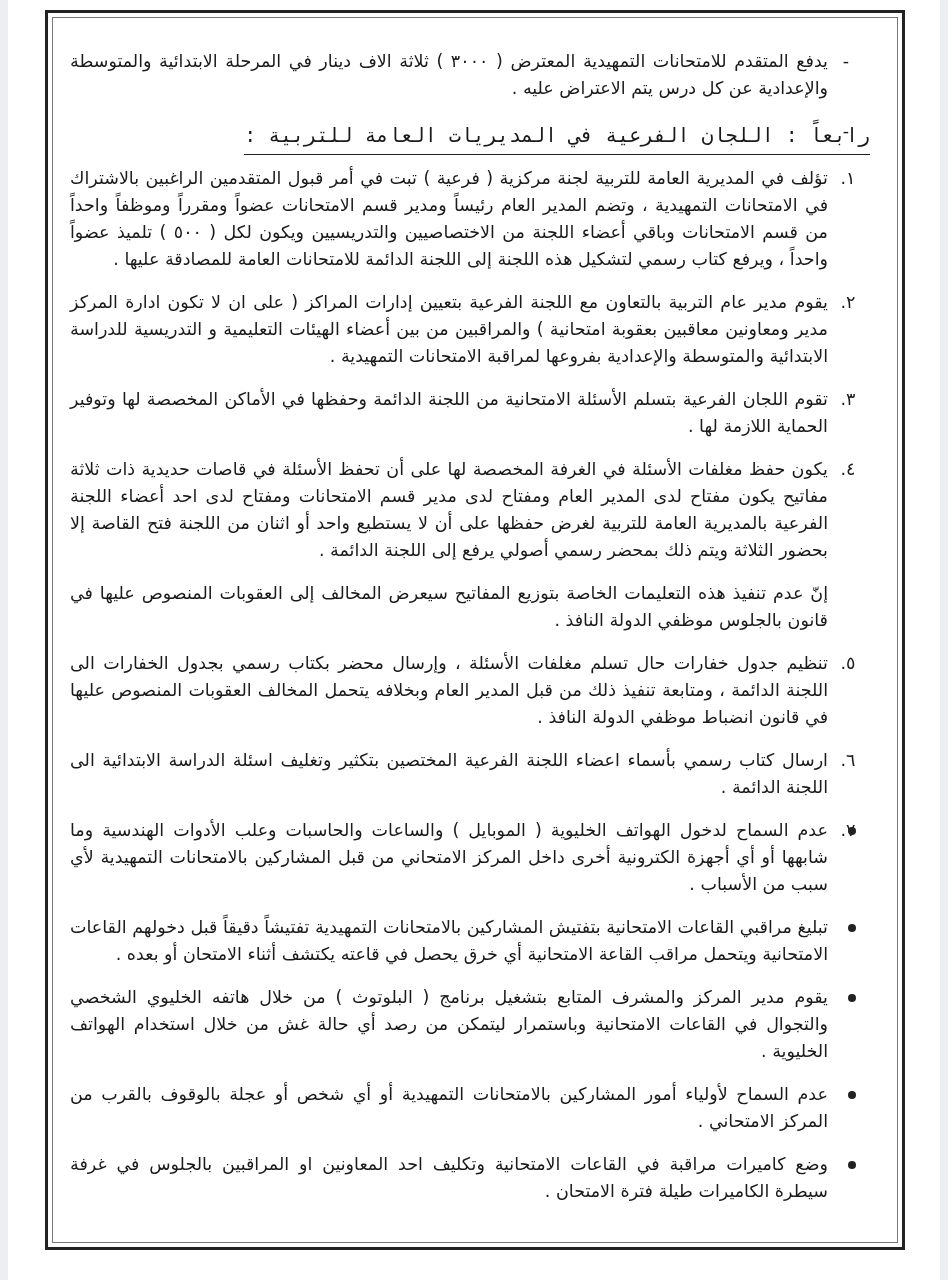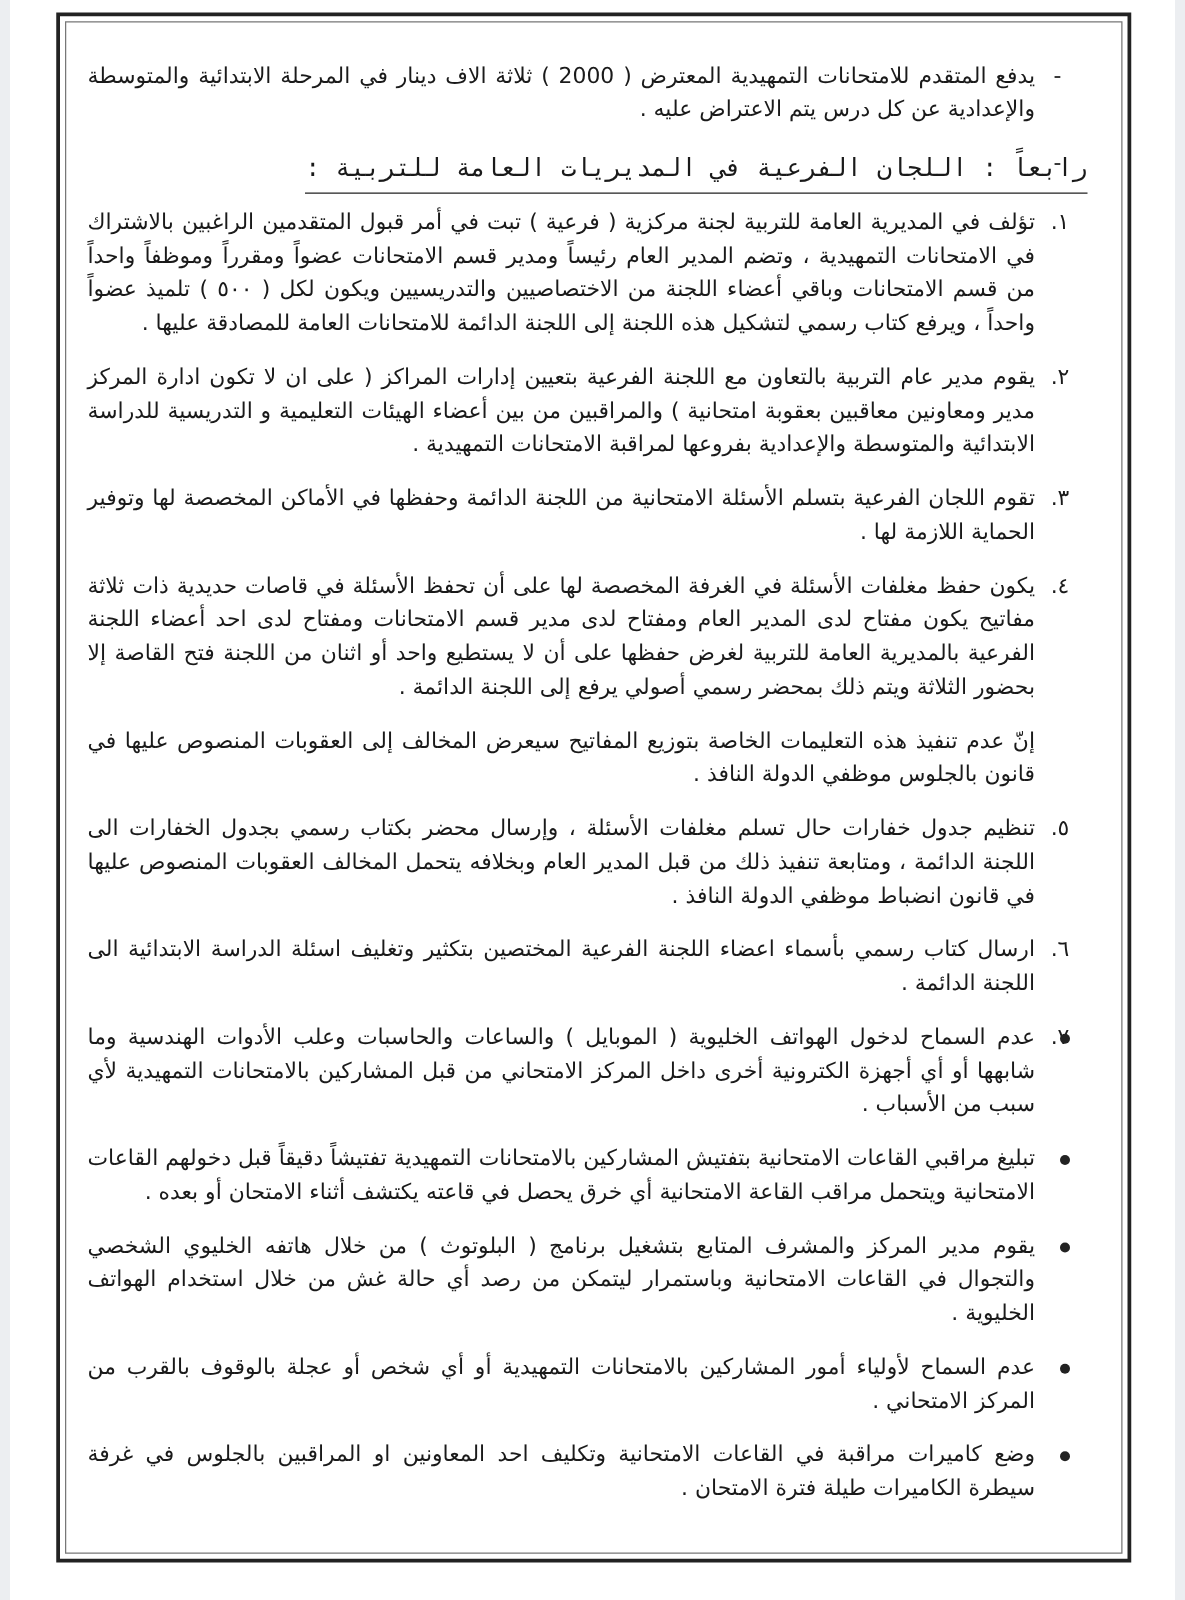--- a/index.html
+++ b/index.html
@@ -50,21 +50,21 @@
 <div class="page-strip"></div>
 
 <div class="frame-outer">
   <div class="frame-inner"></div>
 </div>
 
 <div class="content">
 
   <div class="para dash">
     <span class="marker">-</span>
-    <span>يدفع المتقدم للامتحانات التمهيدية المعترض ( 2000 ) ثلاثة الاف دينار في المرحلة الابتدائية والمتوسطة والإعدادية عن كل درس يتم الاعتراض عليه .</span>
+    <span>يدفع المتقدم للامتحانات التمهيدية المعترض ( ٣٠٠٠ ) ثلاثة الاف دينار في المرحلة الابتدائية والمتوسطة والإعدادية عن كل درس يتم الاعتراض عليه .</span>
   </div>
   <div class="para dash">
     <span class="marker">-</span>
   </div>
 
   <div>
     <span class="heading">رابعاً : اللجان الفرعية في المديريات العامة للتربية :</span>
   </div>
 
   <div class="para">

